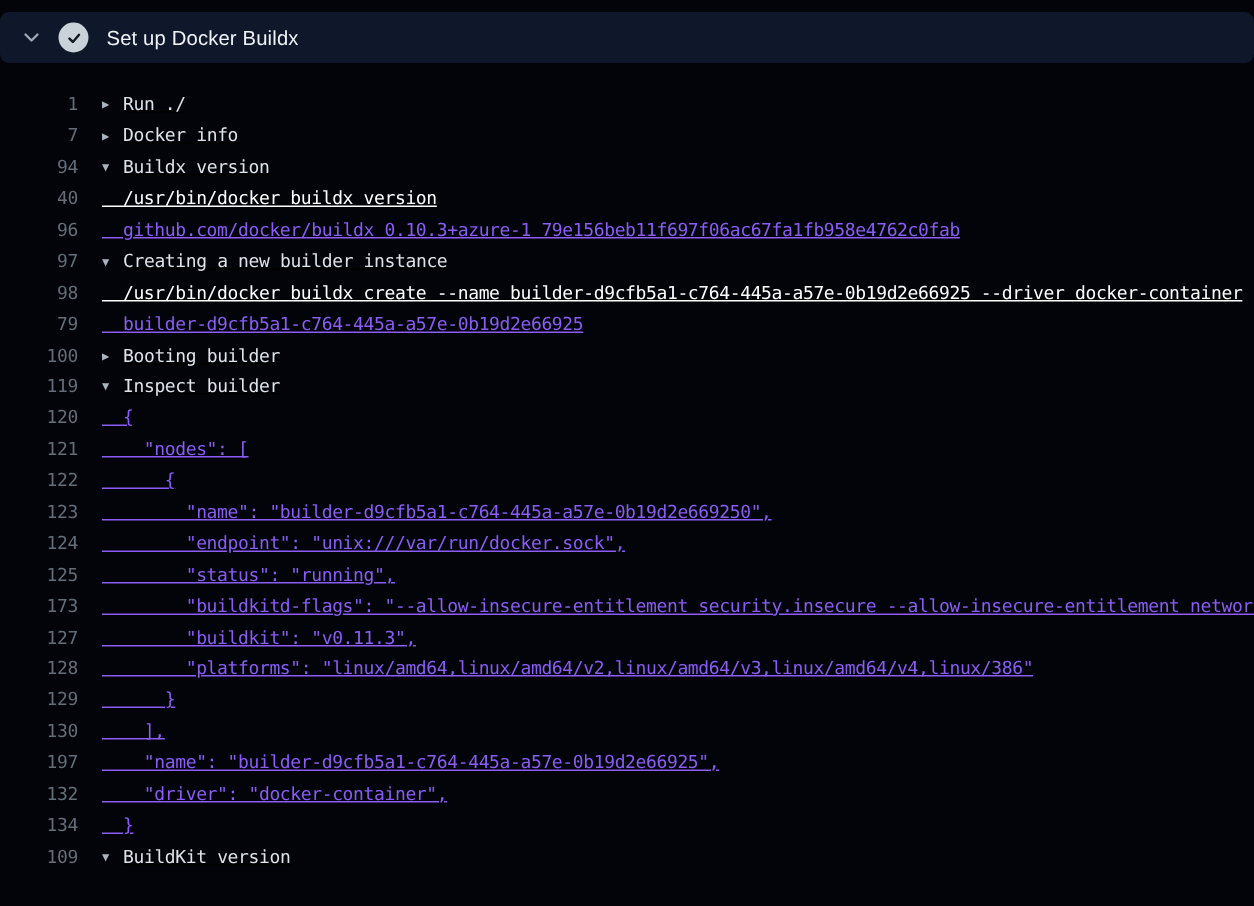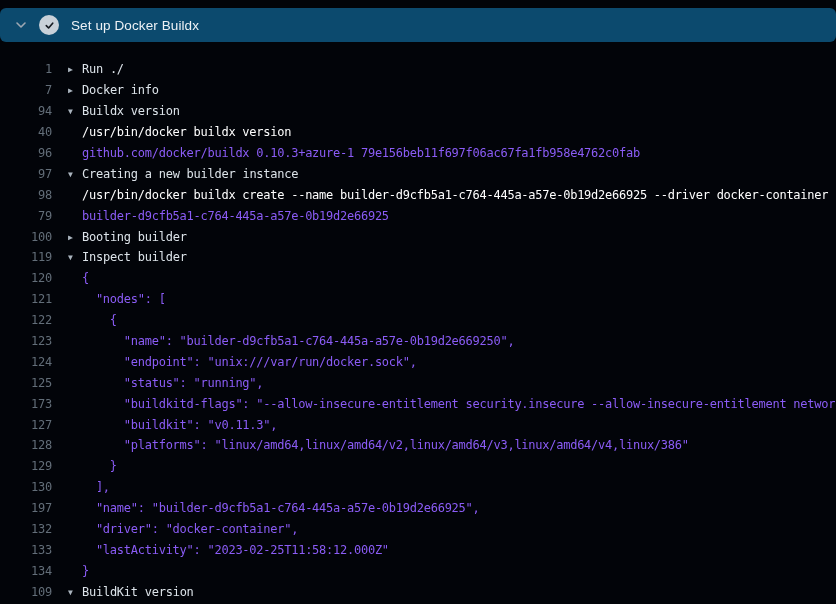--- a/index.html
+++ b/index.html
@@ -7,21 +7,21 @@
   body {
     background:#020409;
     font-family:"Liberation Sans", sans-serif;
   }
 
   
   .step-header {
     margin-top:8px;
     height:34px;
     width:100%;
-    background:#0c4a6e;
+    background:#0f172a;
     border-radius:6px;
     display:flex;
     align-items:center;
     padding-left:13px;
     cursor:pointer;
   }
   .chevron {
     width:16px; height:16px;
     display:flex; align-items:center; justify-content:center;
     margin-right:10px;
@@ -58,20 +58,21 @@
     flex-shrink:0;
     text-align:right;
     color:#636e79;
     cursor:pointer;
   }
   .content {
     flex:1;
     padding-left:16px;
     white-space:pre;
     overflow:hidden;
+    text-decoration:underline;
   }
   .tri {
     display:inline-block;
     width:14px;
     font-size:8px;
     color:#aab4be;
     vertical-align:1px;
   }
   .row.group-collapsed .label,
   .row.group-expanded .label { color:#dce3e9; cursor:pointer; }
@@ -205,24 +206,20 @@
     <div class="row plain">
       <span class="num">197</span>
       <span class="content">    "name": "builder-d9cfb5a1-c764-445a-a57e-0b19d2e66925",</span>
     </div>
 
     <div class="row plain">
       <span class="num">132</span>
       <span class="content">    "driver": "docker-container",</span>
     </div>
 
-    <div class="row plain">
-      <span class="num">133</span>
-      <span class="content">    "lastActivity": "2023-02-25T11:58:12.000Z"</span>
-    </div>
 
     <div class="row plain">
       <span class="num">134</span>
       <span class="content">  }</span>
     </div>
 
     <div class="row group-expanded">
       <span class="num">109</span>
       <span class="content"><span class="tri">▼</span><span class="label">BuildKit version</span></span>
     </div>

